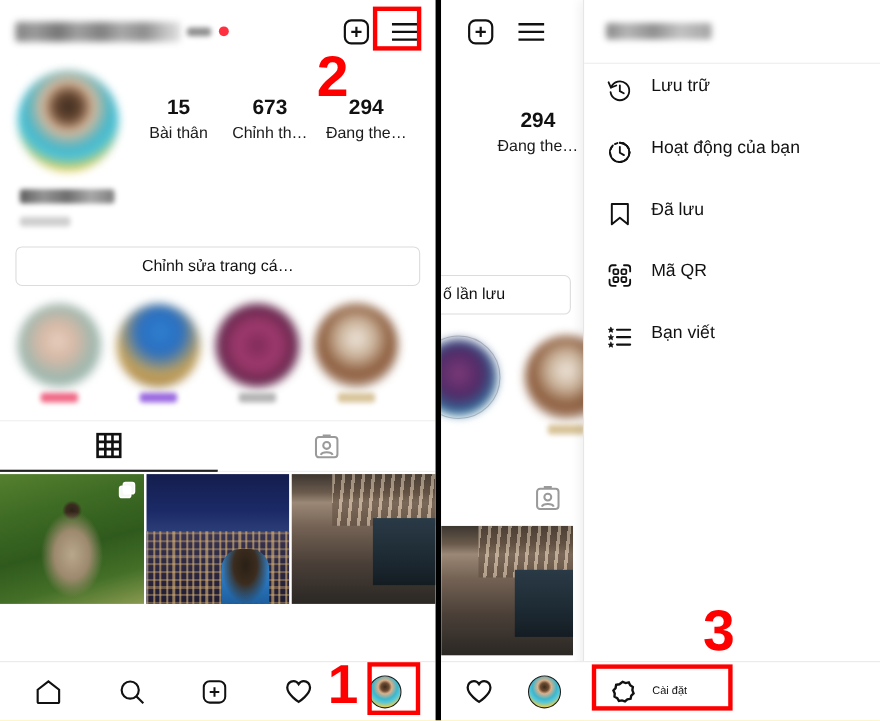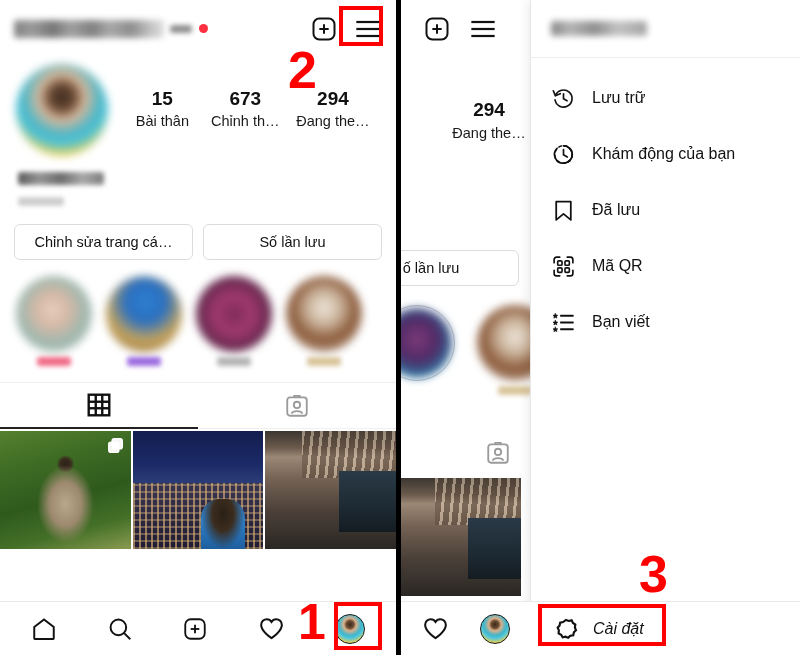--- a/index.html
+++ b/index.html
@@ -220,34 +220,34 @@
     height: 58px; display: flex; align-items: center; padding: 0 20px;
     border-bottom: 1px solid #ededed;
   }
   .menu-user-blur {
     height: 15px; width: 96px; border-radius: 3px;
     background: linear-gradient(90deg,#888 0%,#b5b5b5 20%,#8f8f8f 45%,#c2c2c2 70%,#a4a4a4 100%);
     filter: blur(3px);
   }
   .menu-list { padding-top: 12px; }
   .menu-item {
-    display: flex; align-items: center;
+    display: flex; 
     height: 56px; padding: 0 20px; gap: 16px;
   }
   .menu-label { font-size: 16px; color: #111; white-space: nowrap; }
 
   .menu-footer {
     position: absolute; left: 0; bottom: 0;
     width: 100%; height: 54px;
     border-top: 1px solid #e9e9e9;
     display: flex; align-items: center; padding-left: 22px;
     background: #fff;
   }
   .settings-entry { display: flex; align-items: center; gap: 14px; }
-  .settings-label { font-size: 16px; color: #111; font-style: italic; }
+  .settings-label { font-size: 10px; color: #111; }
 
   
   .redbox {
     position: absolute;
     border: 4px solid #ff0000;
     pointer-events: none;
   }
   .rednum {
     position: absolute;
     color: #ff0000;
@@ -309,21 +309,20 @@
           <div class="stat-lbl">Đang the…</div>
         </div>
       </div>
     </div>
 
     <div class="bio-name"></div>
     <div class="bio-line"></div>
 
     <div class="action-row">
       <div class="action-btn">Chỉnh sửa trang cá…</div>
-      <div class="action-btn">Số lần lưu</div>
     </div>
 
     <div class="highlights">
       <div class="hl">
         <div class="hl-circle" style="background:radial-gradient(circle at 48% 45%, #e8cfc0 0%, #d8b9a6 26%, #9fb7ae 58%, #b9c9c2 100%);"></div>
         <div class="hl-lbl" style="background:#f06a86;"></div>
       </div>
       <div class="hl">
         <div class="hl-circle" style="background:radial-gradient(circle at 52% 34%, #2f7fd0 0%, #2a6fc0 30%, #c8a45a 62%, #6b4d2a 100%);"></div>
         <div class="hl-lbl" style="background:#9b6ae0;"></div>
@@ -486,21 +485,21 @@
 
         <div class="menu-item">
           <span class="ico">
             <svg width="25" height="25" viewBox="0 0 24 24" fill="none" stroke="#111" stroke-width="1.6" stroke-linecap="round">
               <path d="M12 3.6 A8.4 8.4 0 0 1 12 20.4 A8.4 8.4 0 0 1 5.9 6" stroke-dasharray="0.1 0.1" style="stroke-dasharray:none"></path>
               <circle cx="12" cy="12" r="8.4" stroke-dasharray="2.4 3.4" stroke-opacity="1" fill="none" style="stroke-dasharray:2.4 3.4"></circle>
               <path d="M12 3.6 A8.4 8.4 0 0 1 20.4 12 A8.4 8.4 0 0 1 12 20.4"></path>
               <polyline points="12,7.2 12,12.3 15.6,14.4"></polyline>
             </svg>
           </span>
-          <span class="menu-label">Khám động của bạn</span>
+          <span class="menu-label">Hoạt động của bạn</span>
         </div>
 
         <div class="menu-item">
           <span class="ico">
             <svg width="25" height="25" viewBox="0 0 24 24" fill="none" stroke="#111" stroke-width="1.7" stroke-linejoin="round">
               <path d="M5 3.4 H19 V21 L12 15.3 L5 21 Z"></path>
             </svg>
           </span>
           <span class="menu-label">Đã lưu</span>
         </div>

